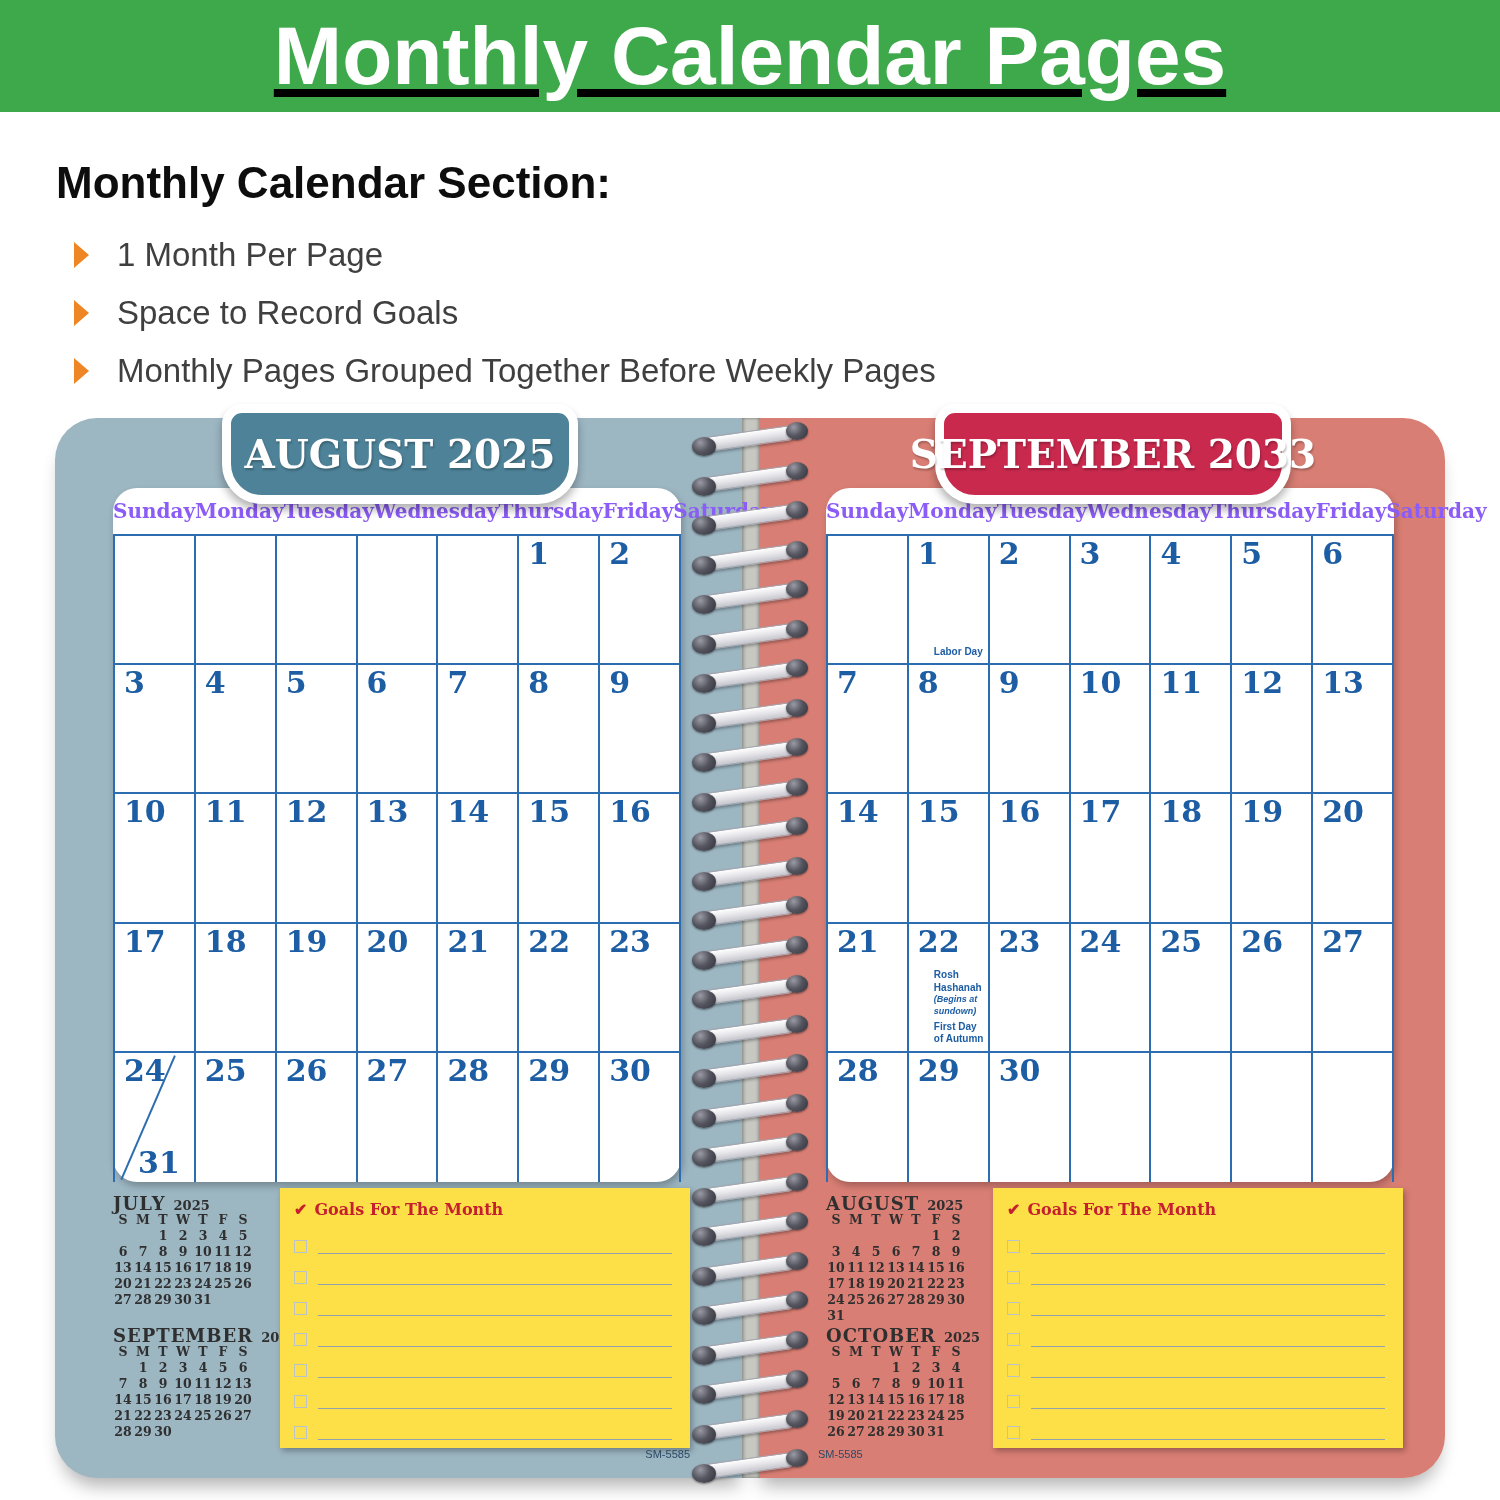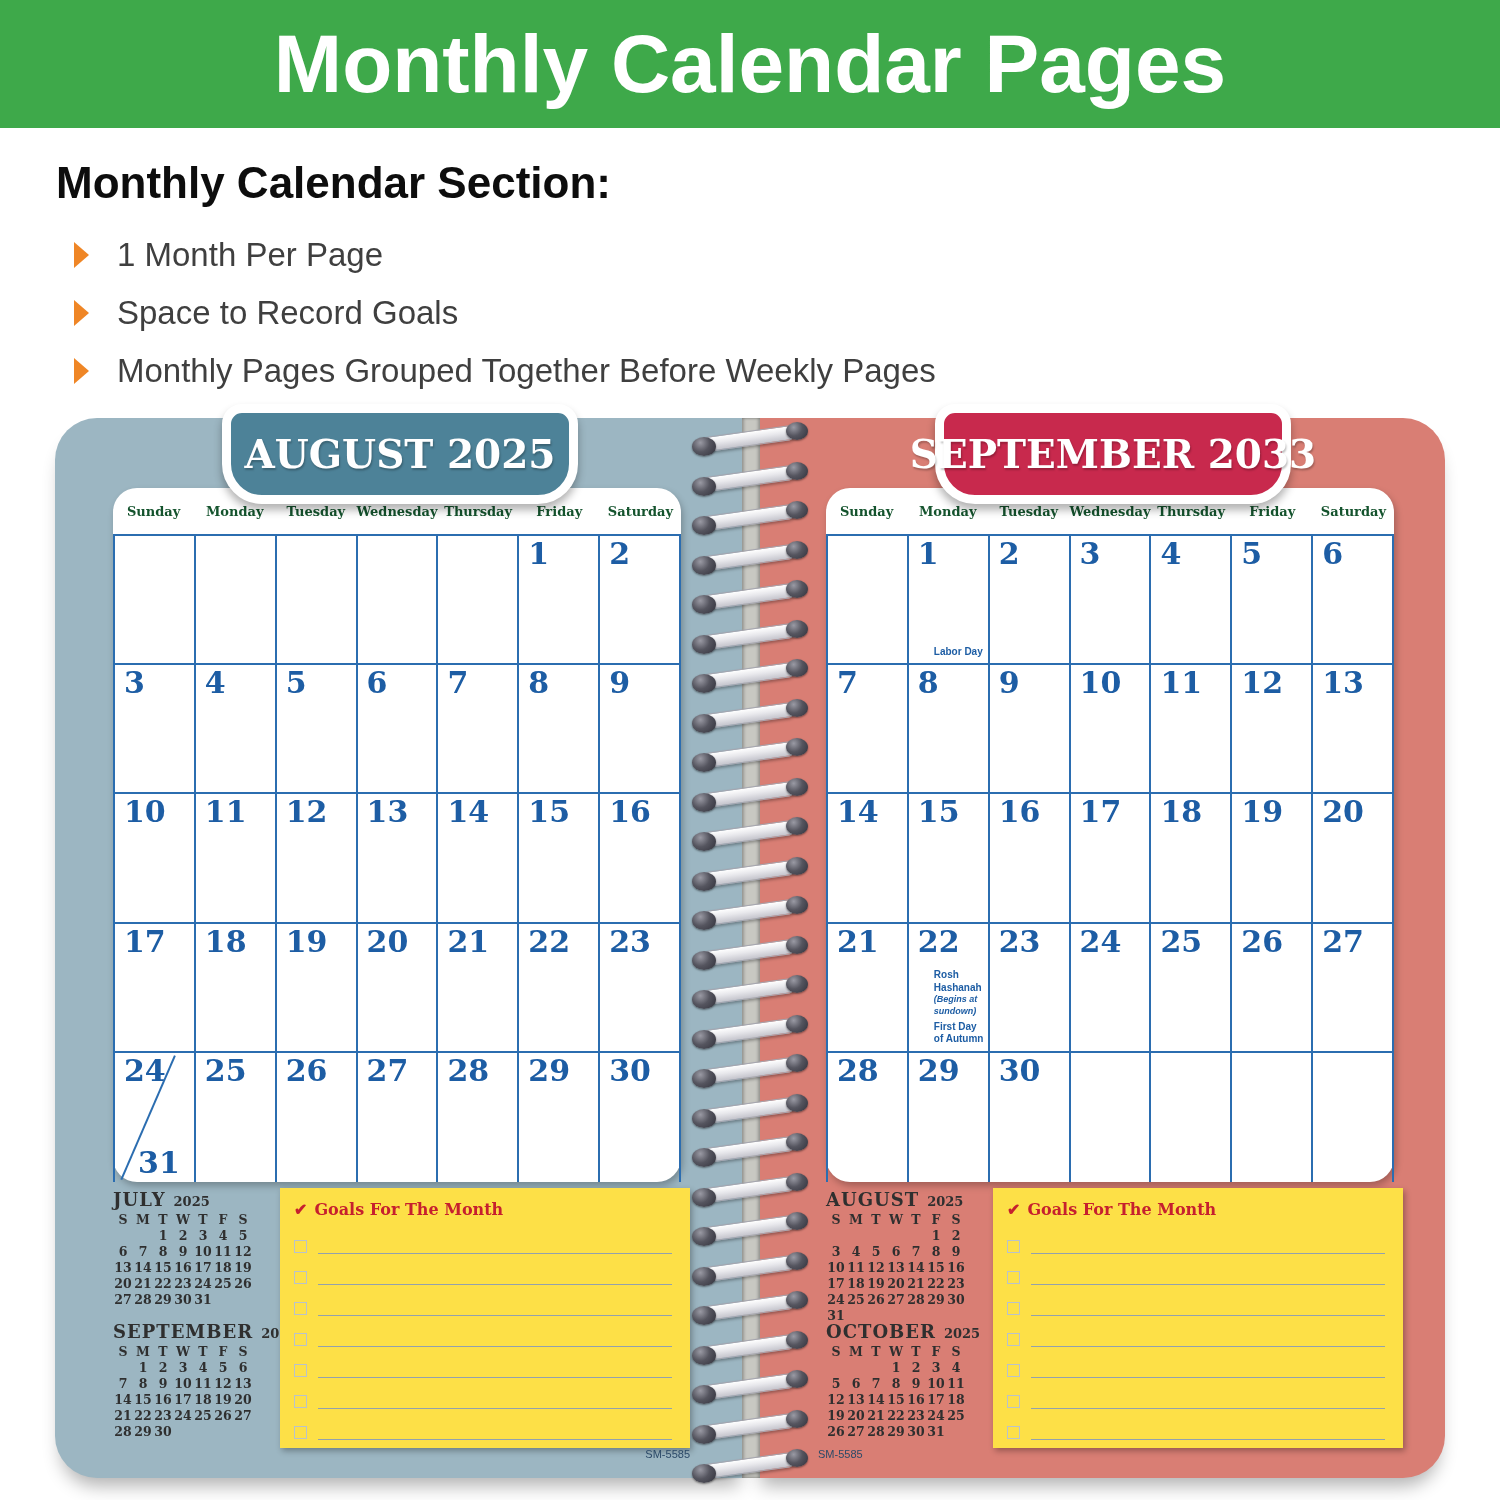--- a/index.html
+++ b/index.html
@@ -1,22 +1,22 @@
 <!DOCTYPE html>
 <html><head>
 <meta charset="utf-8">
 <style>
   html,body{margin:0;padding:0;}
   body{
     width:1500px;height:1500px;position:relative;overflow:hidden;
     background:#ffffff;font-family:"Liberation Sans", sans-serif;
   }
   
-  .banner{position:absolute;left:0;top:0;width:1500px;height:128px;background:#3ea94a;
-          display:flex;align-items:center;justify-content:center;}
+  .banner{position:absolute;left:0;top:0;width:1500px;height:112px;background:#3ea94a;
+          display:flex;align-items:center;justify-content:center;text-decoration:underline;}
   .banner-title{color:#fff;font-size:82px;font-weight:bold;letter-spacing:0px;}
   
   .sec-heading{position:absolute;left:56px;top:158px;font-size:44px;font-weight:bold;color:#0d0d0d;}
   .bullet-list{position:absolute;left:74px;top:226px;list-style:none;margin:0;padding:0;}
   .bullet-item{display:flex;align-items:center;height:58px;}
   .bullet-arrow{width:0;height:0;border-left:15px solid #ef8626;border-top:13px solid transparent;
                 border-bottom:13px solid transparent;flex:0 0 auto;}
   .bullet-text{margin-left:28px;font-size:33px;color:#3f3f3f;}
   
   .page{position:absolute;top:418px;width:690px;height:1060px;box-shadow:0 14px 18px -6px rgba(0,0,0,0.3);}
@@ -33,39 +33,39 @@
   .tab-right{left:935px;background:#c8294d;}
   .tab-label{color:#ffffff;font-family:"DejaVu Serif", serif;font-weight:bold;font-size:39px;
              white-space:nowrap;text-shadow:1px 2px 2px rgba(0,0,0,0.25);}
   
   .cal-panel{position:absolute;top:488px;width:568px;height:694px;background:#ffffff;
              border-radius:24px;box-shadow:2px 4px 7px rgba(0,0,0,0.25);}
   .cal-panel-left{left:113px;}
   .cal-panel-right{left:826px;}
   .dow-row{position:absolute;left:0;top:0;width:100%;height:46px;display:grid;
            grid-template-columns:repeat(7,1fr);align-items:center;}
-  .dow{color:#14532d;font-family:"DejaVu Serif", serif;font-weight:bold;font-size:13px;text-align:center;}
+  .dow{color:#8b5cf6;font-family:"DejaVu Serif", serif;font-weight:bold;font-size:20px;text-align:center;}
   .cal-grid{position:absolute;left:0;top:46px;right:0;bottom:0;display:grid;
             grid-template-columns:repeat(7,1fr);grid-template-rows:repeat(5,1fr);
             border-top:2px solid #2b6db0;border-left:2px solid #2b6db0;}
   .cal-cell{position:relative;border-right:2px solid #2b6db0;border-bottom:2px solid #2b6db0;
             padding:3px 0 0 9px;box-sizing:border-box;}
   .cal-cell.last-row{border-bottom:none;}
   .dnum{font-family:"DejaVu Serif", serif;font-weight:bold;font-size:30px;color:#1d5da4;line-height:1;}
   .d31{position:absolute;right:14px;bottom:4px;}
   .cell-notes{position:absolute;left:9px;bottom:5px;font-family:"Liberation Sans", sans-serif;
               font-weight:bold;font-size:10px;color:#1d5da4;line-height:1.25;}
   .cell-notes span{display:block;padding-left:16px;}
   .cell-notes .it{font-style:italic;font-size:9px;}
   .cell-notes .gap{margin-top:4px;}
   
   .mini{position:absolute;width:160px;font-family:"DejaVu Serif", serif;color:#2f2f2f;}
   .mini-1-left{left:113px;top:1190px;}  .mini-2-left{left:113px;top:1322px;}
   .mini-1-right{left:826px;top:1190px;} .mini-2-right{left:826px;top:1322px;}
-  .mini-title{font-weight:bold;font-size:18px;letter-spacing:1px;height:20px;line-height:20px;}
+  .mini-title{font-weight:bold;font-size:18px;letter-spacing:1px;height:20px;line-height:28px;}
   .mini-year{font-size:13px;margin-left:8px;letter-spacing:0;}
   .mini-grid{display:grid;grid-template-columns:repeat(7,20px);font-size:12.5px;font-weight:bold;
              text-align:center;line-height:16px;margin-top:2px;}
   
   .goals{position:absolute;top:1188px;width:410px;height:260px;background:#fde047;
          box-shadow:2px 3px 6px rgba(0,0,0,0.3);}
   .goals-left{left:280px;} .goals-right{left:993px;}
   .goals-title{padding:12px 14px 4px 14px;color:#c6202e;font-family:"DejaVu Serif", serif;
                font-weight:bold;font-size:16px;}
   .goals-check{margin-right:7px;}

